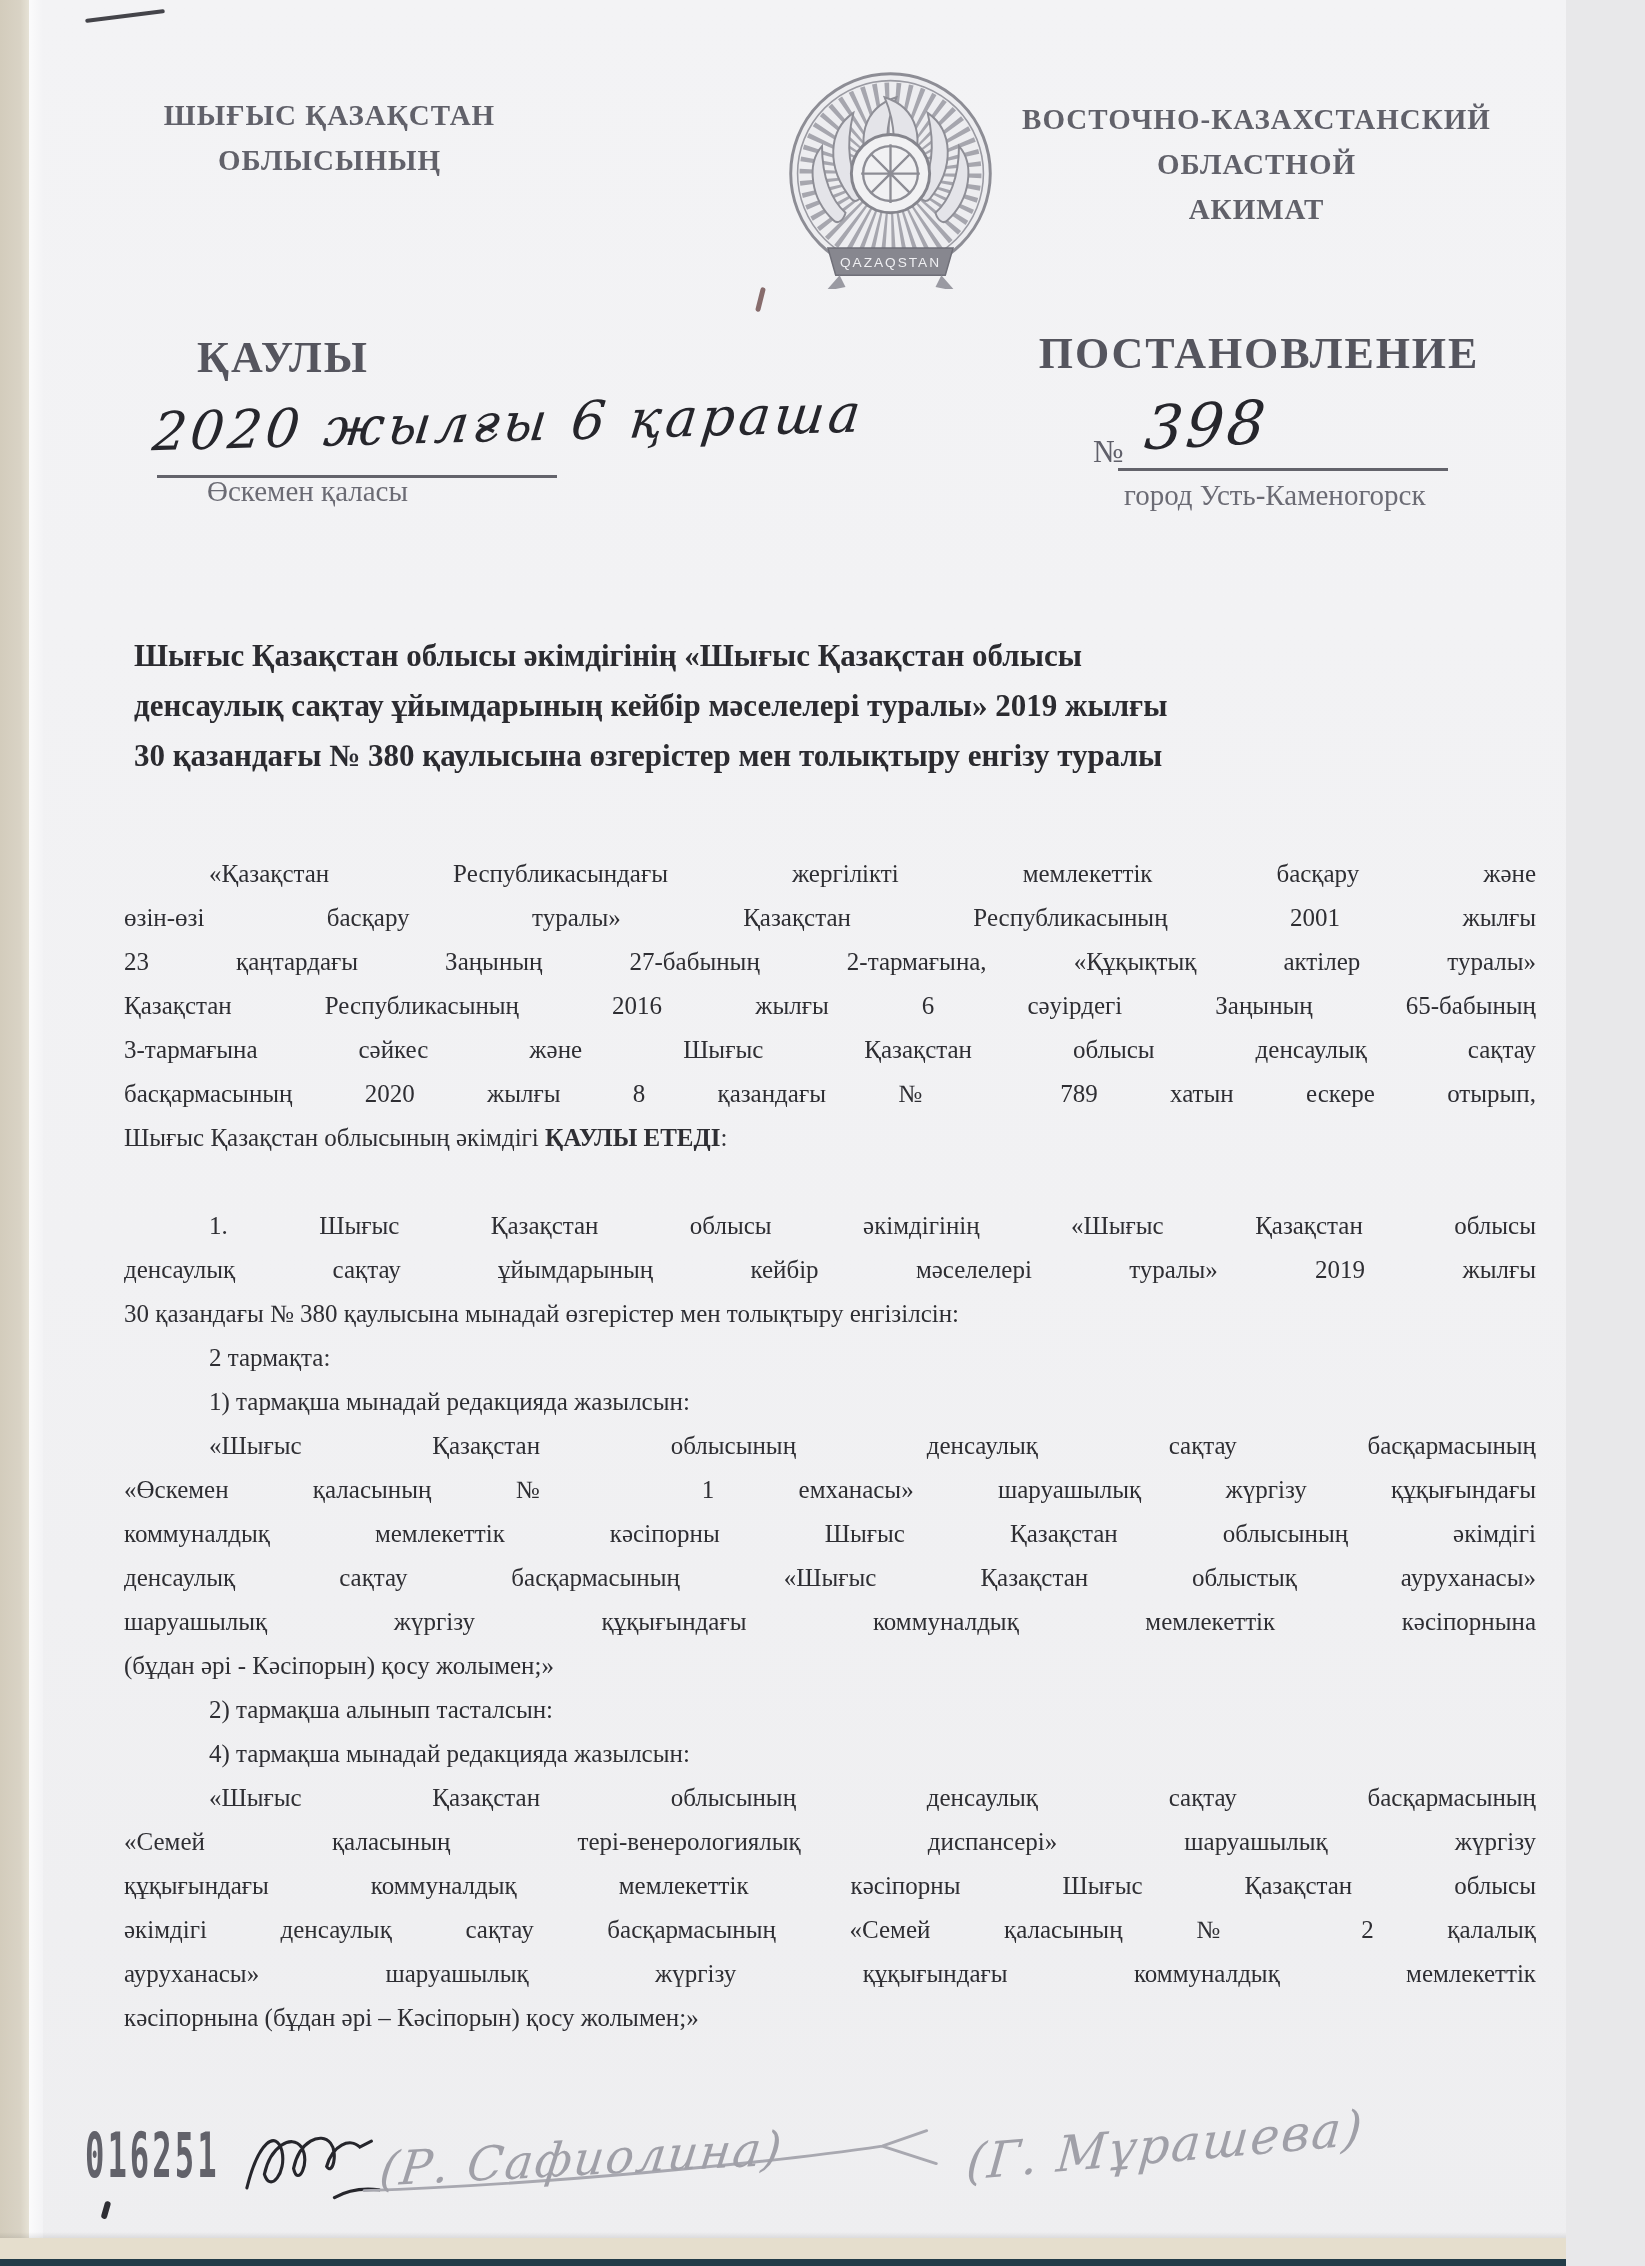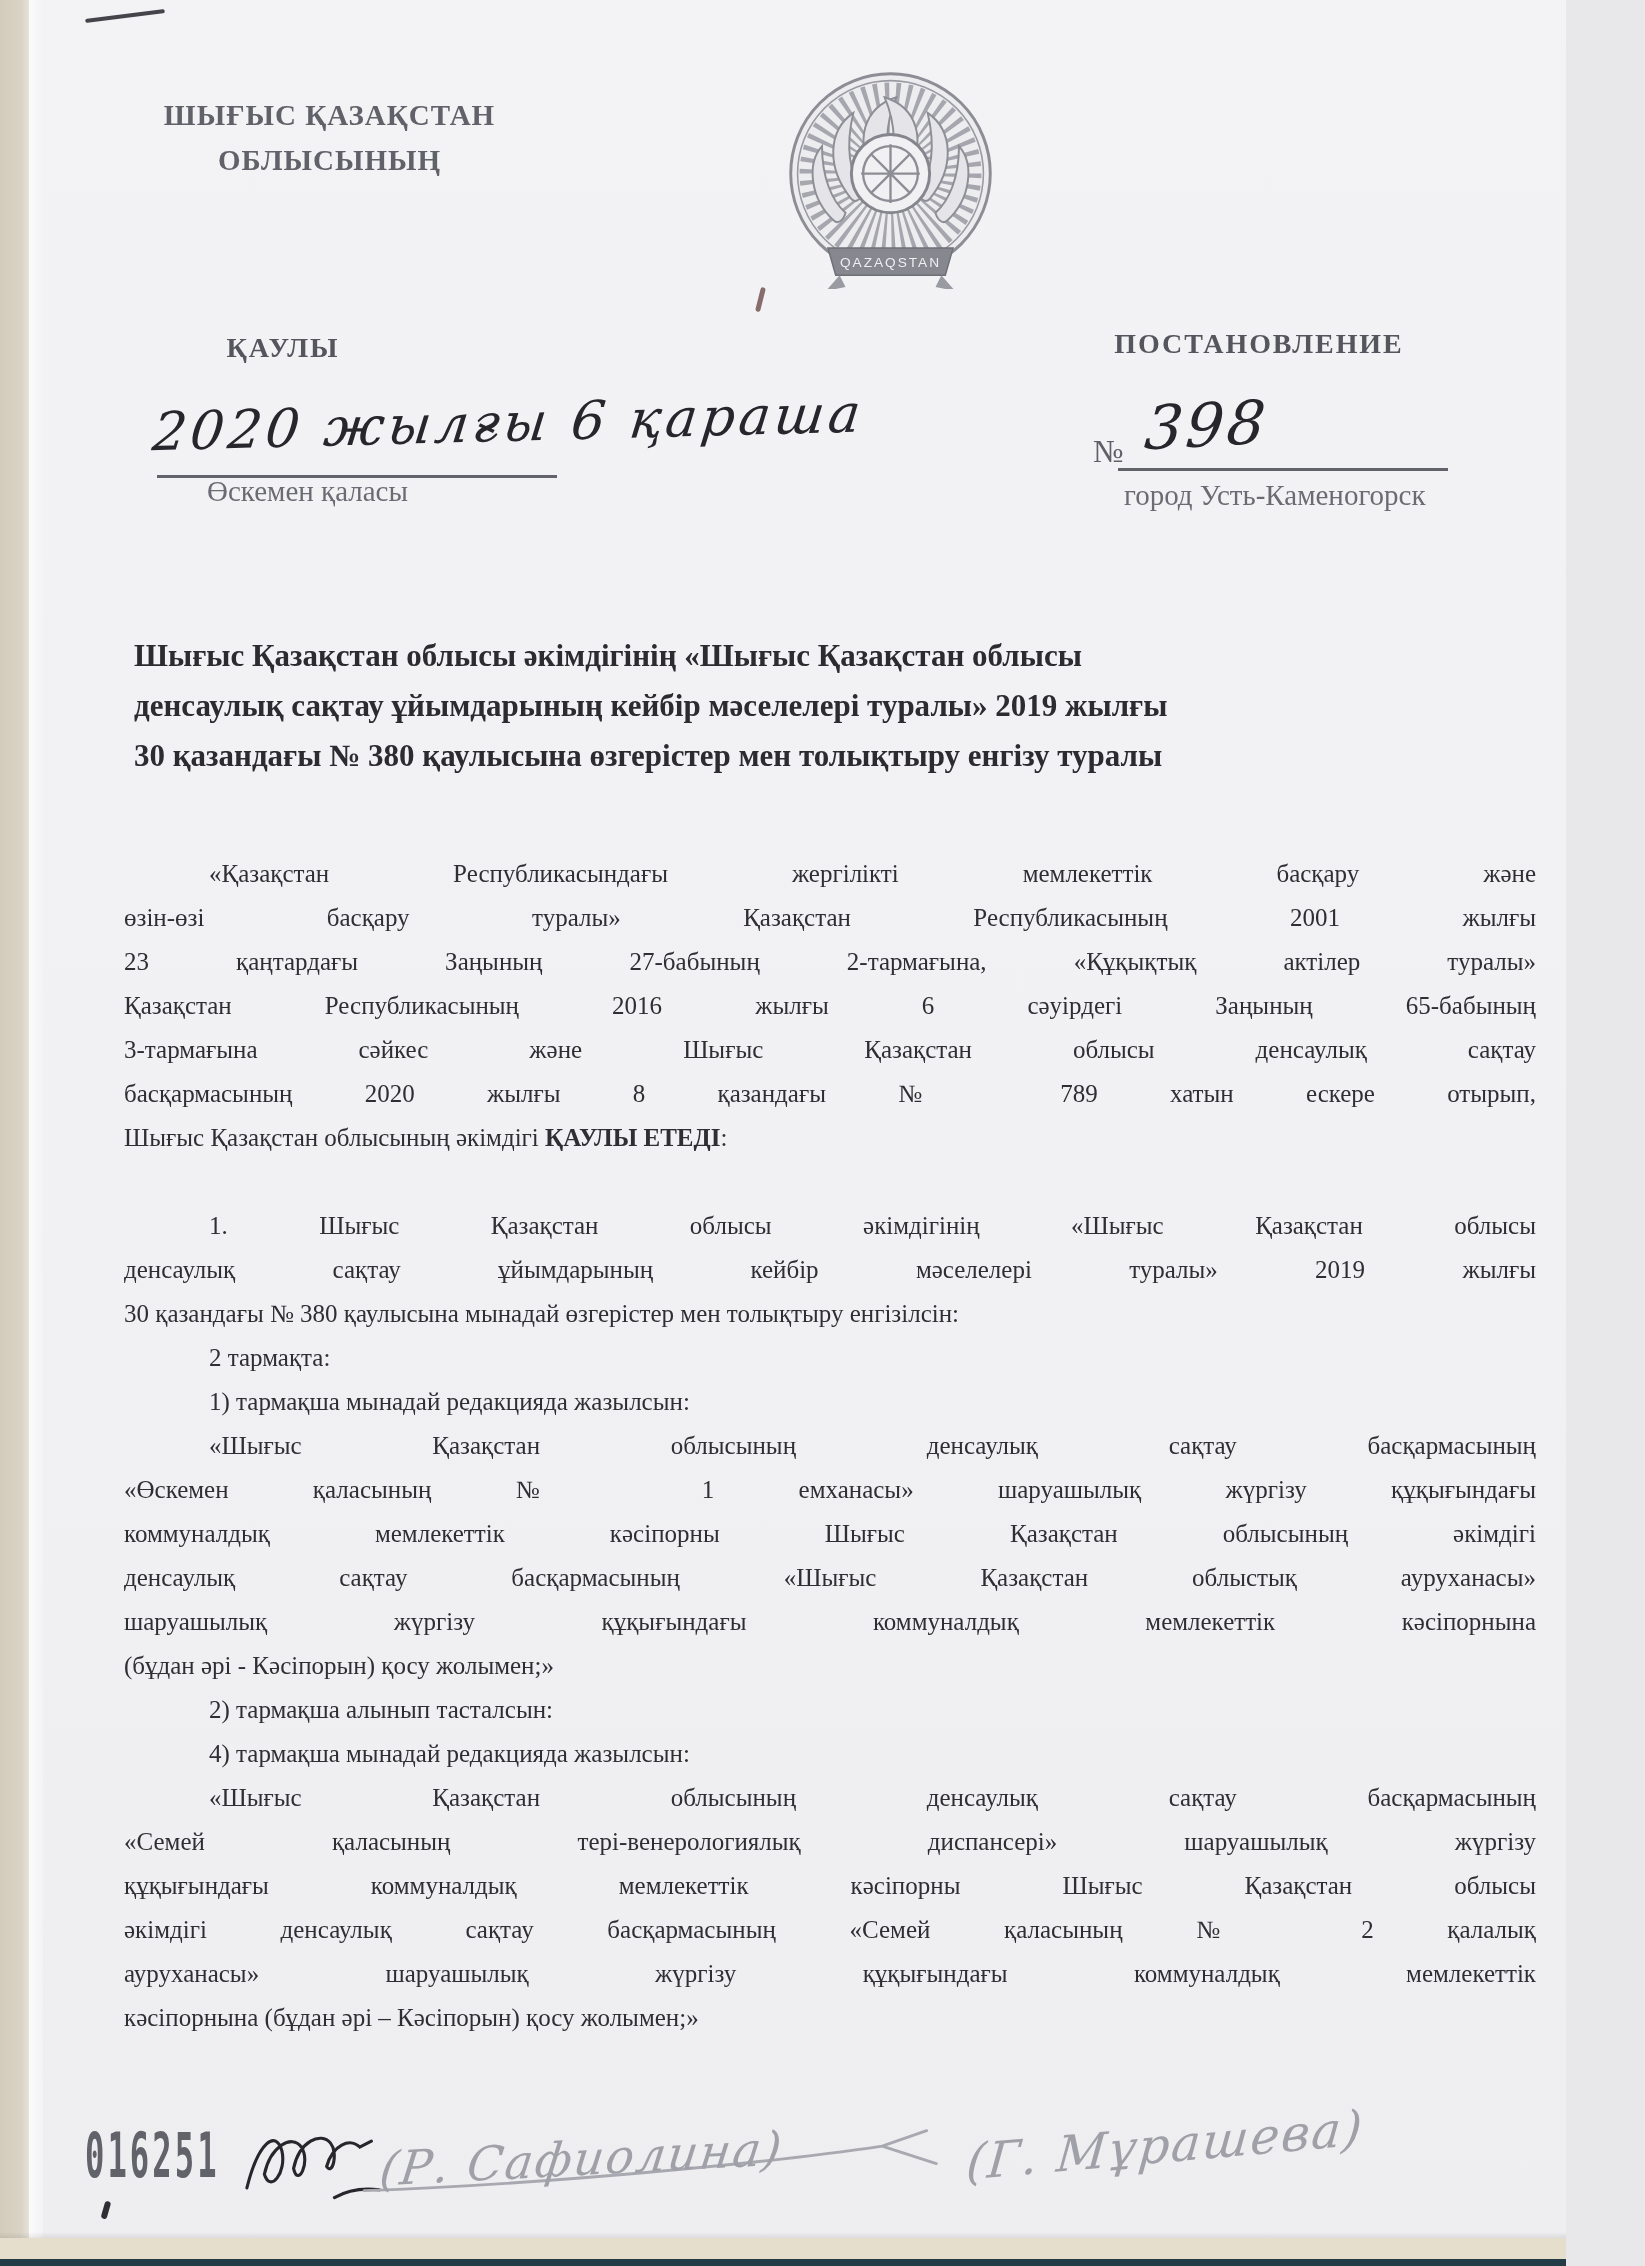--- a/index.html
+++ b/index.html
@@ -26,21 +26,21 @@
   .a-pen-bottom{position:absolute;left:103px;top:2201px;width:5.8px;height:17.5px;background:#2e2e34;
     border-radius:2.9px;transform:rotate(16deg);}
 
   
   .hdr{position:absolute;text-align:center;font-weight:700;color:#61616a;
     font-size:29px;line-height:45px;letter-spacing:1px;}
   .hdr-left{left:87px;top:93px;width:485px;}
   .hdr-right{left:1009px;top:97px;width:495px;}
 
   .doctype{position:absolute;text-align:center;font-weight:700;color:#55555e;
-    font-size:28px;letter-spacing:1.9px;}
+    font-size:44px;letter-spacing:1.9px;}
   .doctype-left{left:89px;top:332px;width:388px;}
   .doctype-right{left:1014px;top:328px;width:490px;}
 
   
   .hw{font-family:"DejaVu Serif","Liberation Serif",serif;font-style:italic;}
   .hw-date{position:absolute;left:153px;top:392px;width:699px;font-size:53px;color:#26262c;
     letter-spacing:3.9px;transform:rotate(-1.5deg) skewX(-8deg);white-space:nowrap;}
   .rule-date{position:absolute;left:157px;top:475px;width:400px;height:2.9px;background:#63636b;}
   .place{position:absolute;color:#6b6b74;font-size:29px;}
   .place-left{left:207px;top:475px;}
@@ -116,20 +116,25 @@
         <circle cx="110" cy="112" r="28"></circle>
         <path d="M90 92 L130 132 M130 92 L90 132 M110 82 L110 142 M80 112 L140 112"></path>
       </g>
       <path d="M46 188 L174 188 L166 216 L54 216 Z" fill="#87878f" stroke="#6f6f78" stroke-width="1.5"></path>
       <text x="110" y="208" text-anchor="middle" font-size="14" letter-spacing="2" fill="#efeff2" font-family="Liberation Sans, sans-serif">QAZAQSTAN</text>
       <path d="M58 216 L44 232 L64 228 Z" fill="#9a9aa2"></path>
       <path d="M162 216 L176 232 L156 228 Z" fill="#9a9aa2"></path>
     </svg>
   </div>
 
+  <div class="hdr hdr-right">
+    <div>ВОСТОЧНО-КАЗАХСТАНСКИЙ</div>
+    <div>ОБЛАСТНОЙ</div>
+    <div>АКИМАТ</div>
+  </div>
 
   <div class="doctype doctype-left">ҚАУЛЫ</div>
   <div class="doctype doctype-right">ПОСТАНОВЛЕНИЕ</div>
 
   <div class="hw hw-date">2020 жылғы 6 қараша</div>
   <div class="rule-date"></div>
   <div class="place place-left">Өскемен қаласы</div>
 
   <div class="no-label">№</div>
   <div class="hw hw-number">398</div>

